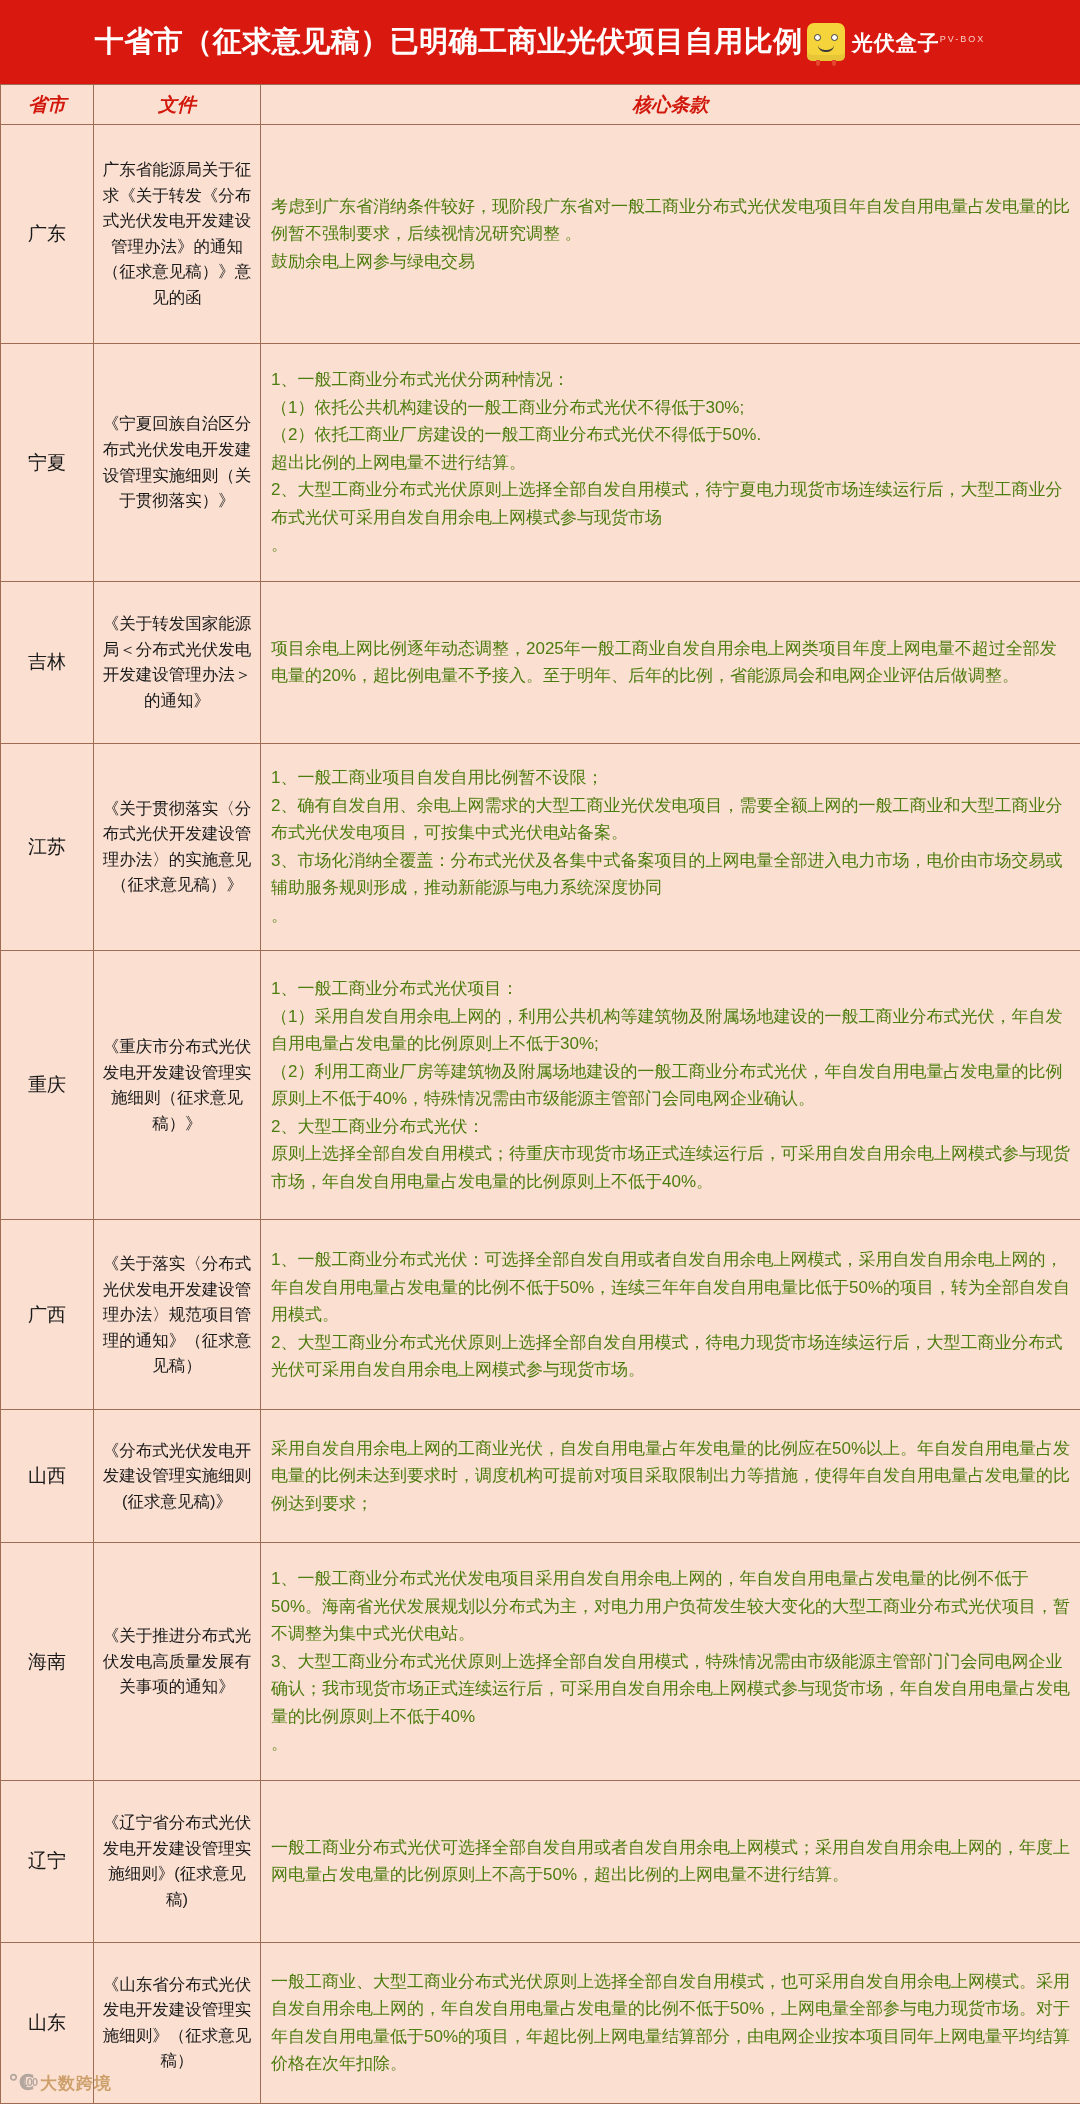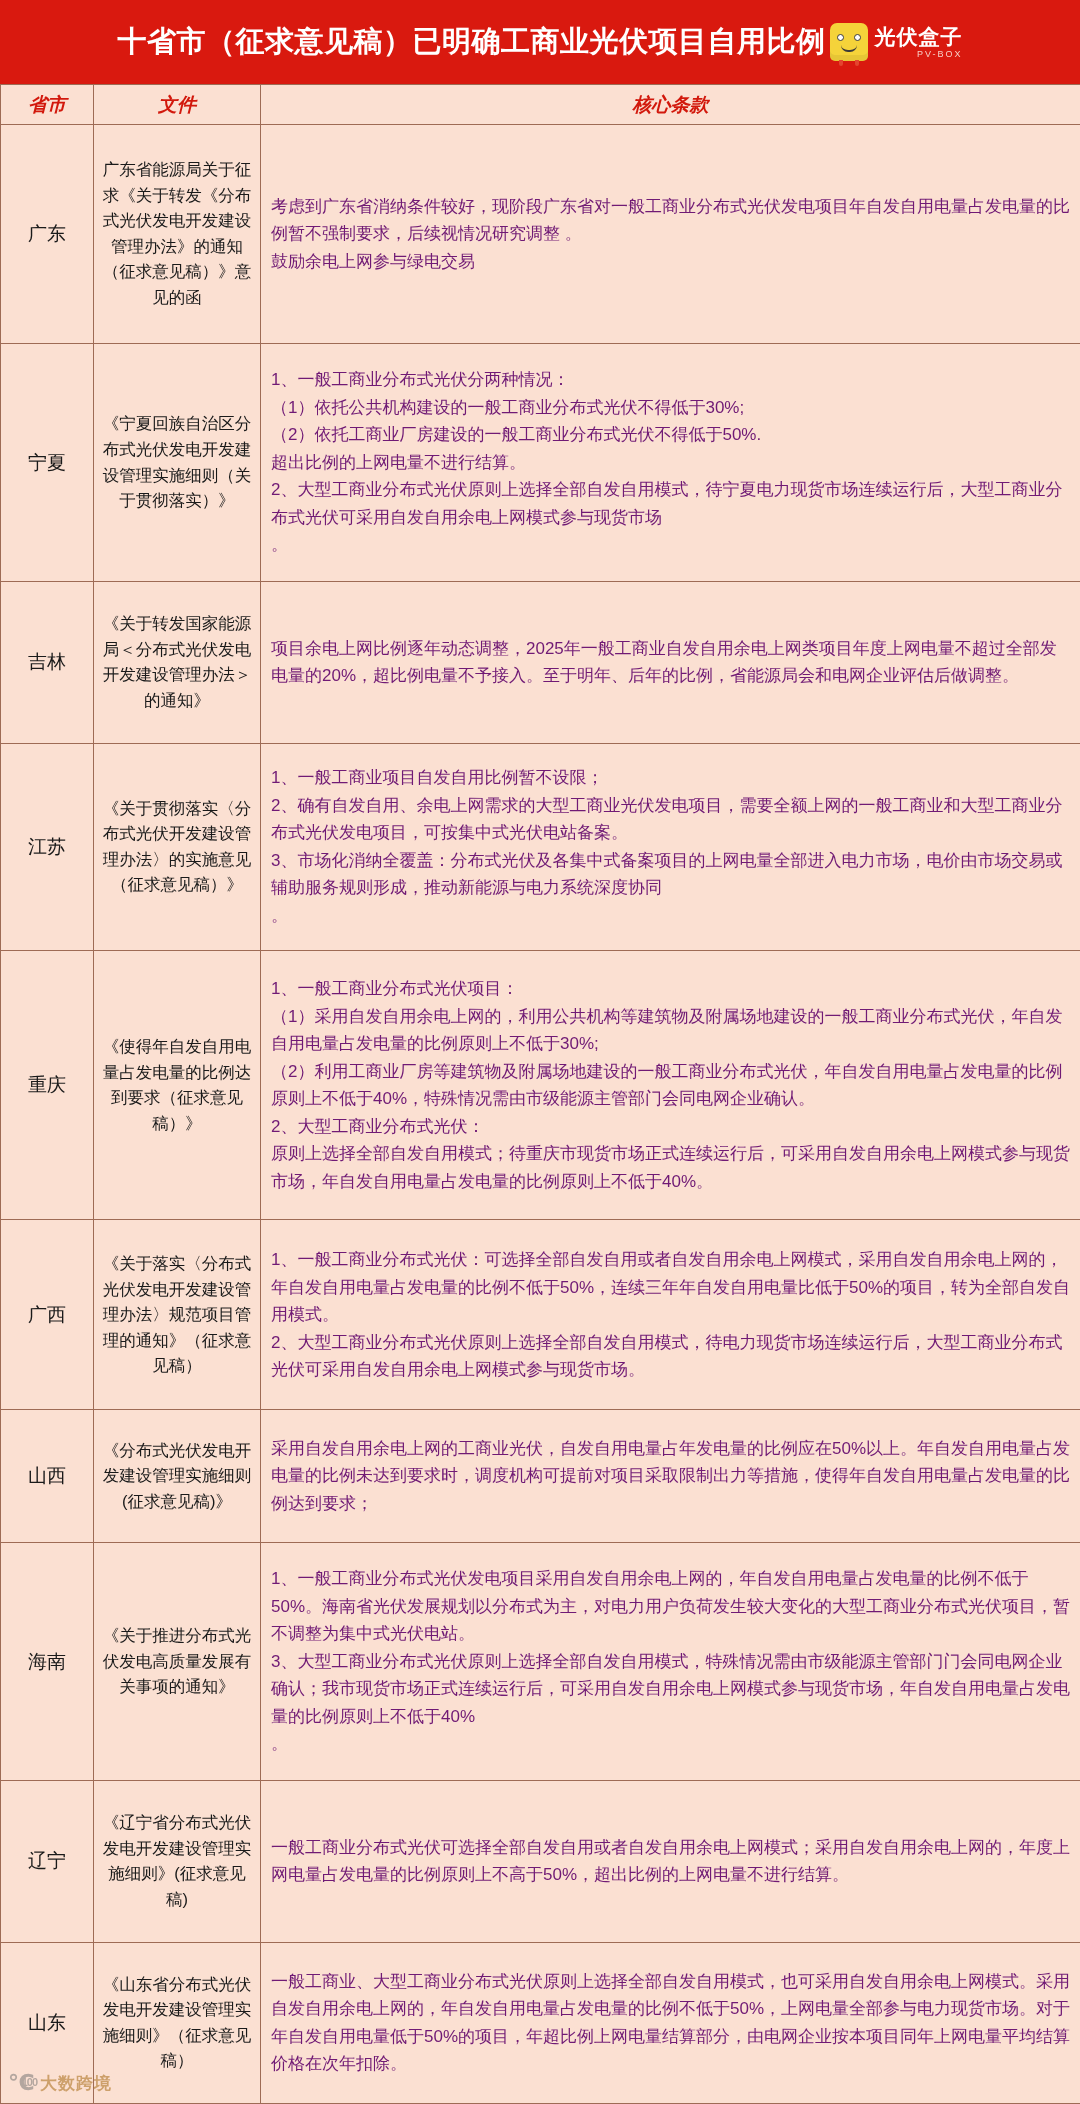--- a/index.html
+++ b/index.html
@@ -69,21 +69,21 @@
   }
   .logo-mark .leg {
     position: absolute;
     bottom: -5px;
     width: 4px; height: 6px;
     background: #e4452f;
     border-radius: 0 0 2px 2px;
   }
   .logo-mark .leg.l { left: 9px; }
   .logo-mark .leg.r { right: 9px; }
-  .logo-text { display: flex; flex-direction: column; line-height: 1; }
+  .logo-text { display: flex; flex-direction: row; line-height: 1; }
   .logo-name {
     color: #ffffff;
     font-size: 21px;
     font-weight: bold;
     letter-spacing: 1px;
   }
   .logo-sub {
     color: #f7cfc6;
     font-size: 9px;
     letter-spacing: 2px;
@@ -126,21 +126,21 @@
   td.doc {
     text-align: center;
     font-size: 16.5px;
     color: #1a1a1a;
     line-height: 1.55;
     padding: 20px 7px;
   }
   td.core {
     text-align: left;
     font-size: 17px;
-    color: #701a75;
+    color: #4d7c0f;
     line-height: 1.62;
     padding: 9px 8px 9px 10px;
     white-space: pre-line;
   }
 
   
   .watermark {
     position: absolute;
     left: 8px;
     bottom: 8px;
@@ -232,21 +232,21 @@
       <tr>
         <td class="prov">江苏</td>
         <td class="doc">《关于贯彻落实〈分布式光伏开发建设管理办法〉的实施意见（征求意见稿）》</td>
         <td class="core">1、一般工商业项目自发自用比例暂不设限；
 2、确有自发自用、余电上网需求的大型工商业光伏发电项目，需要全额上网的一般工商业和大型工商业分布式光伏发电项目，可按集中式光伏电站备案。
 3、市场化消纳全覆盖：分布式光伏及各集中式备案项目的上网电量全部进入电力市场，电价由市场交易或辅助服务规则形成，推动新能源与电力系统深度协同
 。</td>
       </tr>
       <tr>
         <td class="prov">重庆</td>
-        <td class="doc">《使得年自发自用电量占发电量的比例达到要求（征求意见稿）》</td>
+        <td class="doc">《重庆市分布式光伏发电开发建设管理实施细则（征求意见稿）》</td>
         <td class="core">1、一般工商业分布式光伏项目：
 （1）采用自发自用余电上网的，利用公共机构等建筑物及附属场地建设的一般工商业分布式光伏，年自发自用电量占发电量的比例原则上不低于30%;
 （2）利用工商业厂房等建筑物及附属场地建设的一般工商业分布式光伏，年自发自用电量占发电量的比例原则上不低于40%，特殊情况需由市级能源主管部门会同电网企业确认。
 2、大型工商业分布式光伏：
 原则上选择全部自发自用模式；待重庆市现货市场正式连续运行后，可采用自发自用余电上网模式参与现货市场，年自发自用电量占发电量的比例原则上不低于40%。</td>
       </tr>
       <tr>
         <td class="prov">广西</td>
         <td class="doc">《关于落实〈分布式光伏发电开发建设管理办法〉规范项目管理的通知》（征求意见稿）</td>
         <td class="core">1、一般工商业分布式光伏：可选择全部自发自用或者自发自用余电上网模式，采用自发自用余电上网的，年自发自用电量占发电量的比例不低于50%，连续三年年自发自用电量比低于50%的项目，转为全部自发自用模式。

